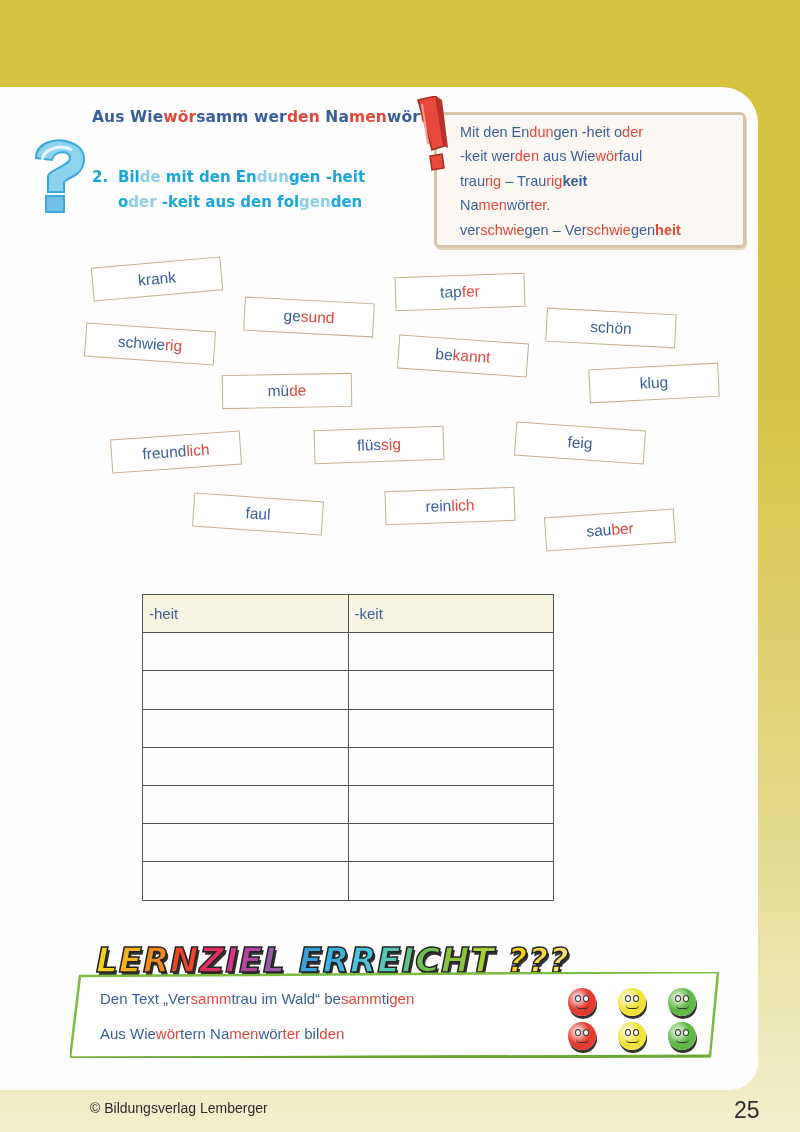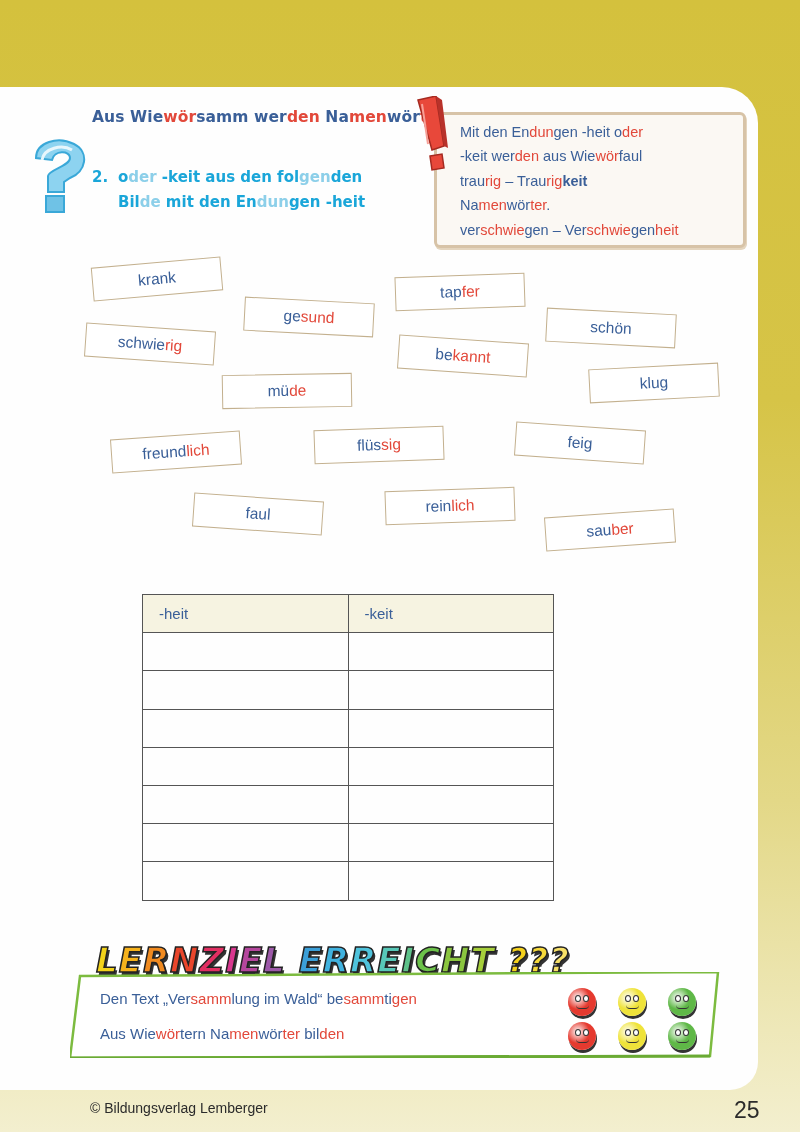--- a/index.html
+++ b/index.html
@@ -44,21 +44,21 @@
     position: absolute; width: 130px; height: 34px; border: 1.5px solid #c3b08e; background: #fff;
     display: flex; align-items: center; justify-content: center; font-size: 15.5px;
     font-family: "Liberation Sans", sans-serif;
   }
 
   .answer-table {
     position: absolute; left: 142px; top: 594px; width: 412px; border-collapse: collapse;
   }
   .answer-table th, .answer-table td {
     border: 1.5px solid #555; width: 206px; height: 38.2px; text-align: left;
-    font-weight: normal; font-size: 15px; padding-left: 16px;
+    font-weight: normal; font-size: 15px; padding-left: 6px;
     font-family: "Liberation Sans", sans-serif; color: #3a5f98;
   }
   .answer-table th { background: #f6f3e1; }
 
   .lernziel-title {
     position: absolute; left: 96px; top: 940px; font-size: 34px; font-weight: bold; font-style: italic;
     letter-spacing: 1px; font-family: "DejaVu Sans", sans-serif;
   }
   .lernziel-title span { -webkit-text-stroke: 1.5px #222; text-shadow: 2px 3px 0 #333; }
   .lernziel-box {
@@ -86,38 +86,38 @@
 
 <svg class="qmark" viewBox="0 0 66 76">
   <path d="M8 20 C8 4 30 -2 46 6 C62 14 58 34 42 40 L36 44 L36 54 L20 54 L20 38 C20 32 42 28 42 20 C42 12 26 12 24 22 Z" fill="#8dd3f0" stroke="#3aa8d8" stroke-width="2"></path>
   <path d="M14 22 C16 10 34 6 44 12" fill="none" stroke="#e7f6fc" stroke-width="3"></path>
   <rect x="18" y="58" width="18" height="16" fill="#6fc2e6" stroke="#3aa8d8" stroke-width="2"></rect>
 </svg>
 
 <div class="task">
   <span class="num c-cyan">2.</span>
   <div class="lines">
+    <div><span class="c-cyan">Bil</span><span class="c-lcyan">de</span><span class="c-cyan"> mit den En</span><span class="c-lcyan">dun</span><span class="c-cyan">gen -heit</span></div>
     <div><span class="c-cyan">o</span><span class="c-lcyan">der</span><span class="c-cyan"> -keit aus den fol</span><span class="c-lcyan">gen</span><span class="c-cyan">den</span></div>
-    <div><span class="c-cyan">Bil</span><span class="c-lcyan">de</span><span class="c-cyan"> mit den En</span><span class="c-lcyan">dun</span><span class="c-cyan">gen -heit</span></div>
   </div>
 </div>
 
 <div class="info-box"></div>
 <svg class="exclam" viewBox="0 0 36 80">
   <polygon points="4,4 22,0 30,50 18,54" fill="#e8483a" stroke="#a52a20" stroke-width="1.5"></polygon>
   <polygon points="22,0 28,4 34,52 30,50" fill="#b8322a"></polygon>
   <polygon points="16,60 28,58 30,72 18,74" fill="#e8483a" stroke="#a52a20" stroke-width="1.5"></polygon>
   <line x1="8" y1="8" x2="14" y2="48" stroke="#f7a097" stroke-width="2"></line>
 </svg>
 <div class="info-text">
   <div><span class="c-blue">Mit den En</span><span class="c-red">dun</span><span class="c-blue">gen -heit o</span><span class="c-red">der</span></div>
   <div><span class="c-blue">-keit wer</span><span class="c-red">den</span><span class="c-blue"> aus Wie</span><span class="c-red">wör</span><span class="c-blue">faul</span></div>
   <div><span class="c-blue">trau</span><span class="c-red">rig</span><span class="c-blue"> – Trau</span><span class="c-red">rig</span><span class="c-blue" style="font-weight: bold;">keit</span></div>
   <div><span class="c-blue">Na</span><span class="c-red">men</span><span class="c-blue">wör</span><span class="c-red">ter</span><span class="c-blue">.</span></div>
-  <div><span class="c-blue">ver</span><span class="c-red">schwie</span><span class="c-blue">gen – Ver</span><span class="c-red">schwie</span><span class="c-blue">gen</span><span class="c-red" style="font-weight: normal;">heit</span></div>
+  <div><span class="c-blue">ver</span><span class="c-red">schwie</span><span class="c-blue">gen – Ver</span><span class="c-red">schwie</span><span class="c-blue">gen</span><span class="c-red" style="font-weight: bold;">heit</span></div>
 </div>
 
 <div id="cards">
     <div class="card" style="left: 92px; top: 262px; transform: rotate(-5deg);">
       <span class="c-blue">krank</span>
     </div>
     <div class="card" style="left: 244px; top: 300px; transform: rotate(3deg);">
       <span class="c-blue">ge</span>
       <span class="c-red">sund</span>
     </div>
@@ -204,21 +204,21 @@
         <td></td>
       </tr>
     </tbody>
 </table>
 
 <div class="lernziel-title" id="lz-title"><span style="color: rgb(242, 210, 26);">L</span><span style="color: rgb(246, 178, 28);">E</span><span style="color: rgb(240, 138, 31);">R</span><span style="color: rgb(233, 70, 43);">N</span><span style="color: rgb(225, 47, 98);">Z</span><span style="color: rgb(217, 55, 143);">I</span><span style="color: rgb(181, 70, 157);">E</span><span style="color: rgb(156, 88, 168);">L</span><span style="color: rgb(255, 255, 255); -webkit-text-stroke: 0px; text-shadow: none;">&nbsp;</span><span style="color: rgb(59, 159, 216);">E</span><span style="color: rgb(64, 178, 223);">R</span><span style="color: rgb(79, 195, 220);">R</span><span style="color: rgb(87, 200, 184);">E</span><span style="color: rgb(94, 194, 138);">I</span><span style="color: rgb(108, 194, 74);">C</span><span style="color: rgb(139, 197, 63);">H</span><span style="color: rgb(166, 207, 58);">T</span><span style="color: rgb(255, 255, 255); -webkit-text-stroke: 0px; text-shadow: none;">&nbsp;</span><span style="color: rgb(244, 209, 28);">?</span><span style="color: rgb(246, 217, 58);">?</span><span style="color: rgb(247, 224, 103);">?</span></div>
 <svg class="lernziel-box" viewBox="0 0 652 86">
   <polygon points="10,4 648,0 640,84 0,86" fill="#fff" stroke="#7cbb3f" stroke-width="2.5"></polygon>
   <line x1="0" y1="86" x2="640" y2="84" stroke="#6aaa34" stroke-width="3"></line>
 </svg>
-<div class="lz-row" style="top:990px"><span class="c-blue">Den Text „Ver</span><span class="c-red">samm</span><span class="c-blue">lung im Wald“ be</span><span class="c-red">samm</span><span class="c-blue">ti</span><span class="c-red">gen</span></div>
+<div class="lz-row" style="top:990px"><span class="c-blue">Den Text „Ver</span><span class="c-red">samm</span><span class="c-blue">trau im Wald“ be</span><span class="c-red">samm</span><span class="c-blue">ti</span><span class="c-red">gen</span></div>
 <div class="lz-row" style="top:1025px"><span class="c-blue">Aus Wie</span><span class="c-red">wör</span><span class="c-blue">tern Na</span><span class="c-red">men</span><span class="c-blue">wör</span><span class="c-red">ter</span><span class="c-blue"> bil</span><span class="c-red">den</span></div>
 <div id="smileys">
     <div class="smiley" style="left: 568px; top: 988px; background: radial-gradient(circle at 35% 35%, rgba(255, 255, 255, 0.533), rgb(229, 58, 47) 45%);">
       <span class="e" style="left:7px"></span>
       <span class="e" style="left:15px"></span>
       <span class="m"></span>
     </div>
     <div class="smiley" style="left: 618px; top: 988px; background: radial-gradient(circle at 35% 35%, rgba(255, 255, 255, 0.533), rgb(239, 227, 58) 45%);">
       <span class="e" style="left:7px"></span>
       <span class="e" style="left:15px"></span>

